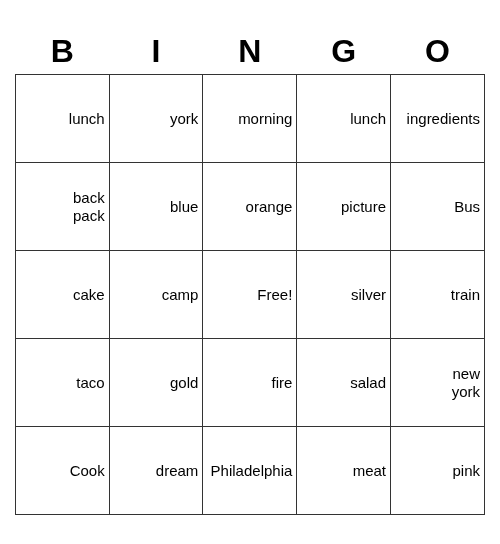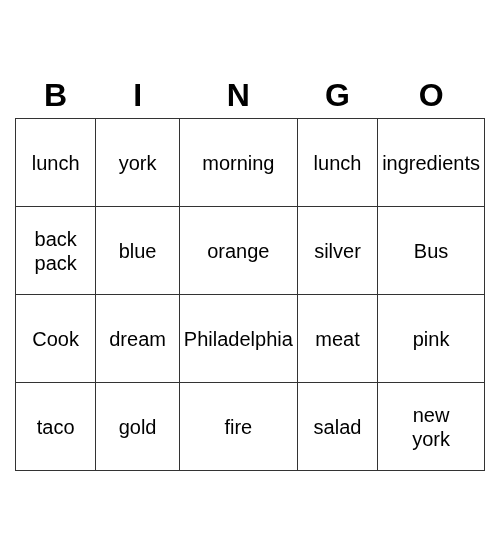--- a/index.html
+++ b/index.html
@@ -29,23 +29,23 @@
       font-weight: bold;
       text-align: center;
       padding: 4px 0;
       width: 94px;
     }
 
     .bingo-body td {
       border: 1.5px solid #333;
       width: 94px;
       height: 88px;
-      text-align: center;
+      text-align: right;
       vertical-align: middle;
-      font-size: 20px;
+      font-size: 15px;
       line-height: 1.2;
       padding: 4px;
     }
 
     .cell-small {
       font-size: 13px;
     }
 
     .cell-large {
       font-size: 26px;
@@ -70,31 +70,38 @@
         <td>lunch</td>
         <td>york</td>
         <td>morning</td>
         <td>lunch</td>
         <td class="cell-small">ingredients</td>
       </tr>
       <tr>
         <td>back<br>pack</td>
         <td>blue</td>
         <td>orange</td>
+        <td>picture</td>
+        <td class="cell-large">Bus</td>
+      </tr>
+      <tr>
+        <td>cake</td>
+        <td>camp</td>
+        <td>Free!</td>
         <td>silver</td>
-        <td class="cell-large">Bus</td>
+        <td>train</td>
+      </tr>
+      <tr>
+        <td>taco</td>
+        <td>gold</td>
+        <td>fire</td>
+        <td>salad</td>
+        <td>new<br>york</td>
       </tr>
       <tr>
         <td>Cook</td>
         <td>dream</td>
         <td class="cell-small">Philadelphia</td>
         <td>meat</td>
         <td>pink</td>
       </tr>
-      <tr>
-        <td>taco</td>
-        <td>gold</td>
-        <td>fire</td>
-        <td>salad</td>
-        <td>new<br>york</td>
-      </tr>
     </tbody>
 </table>
 
 </body></html>

